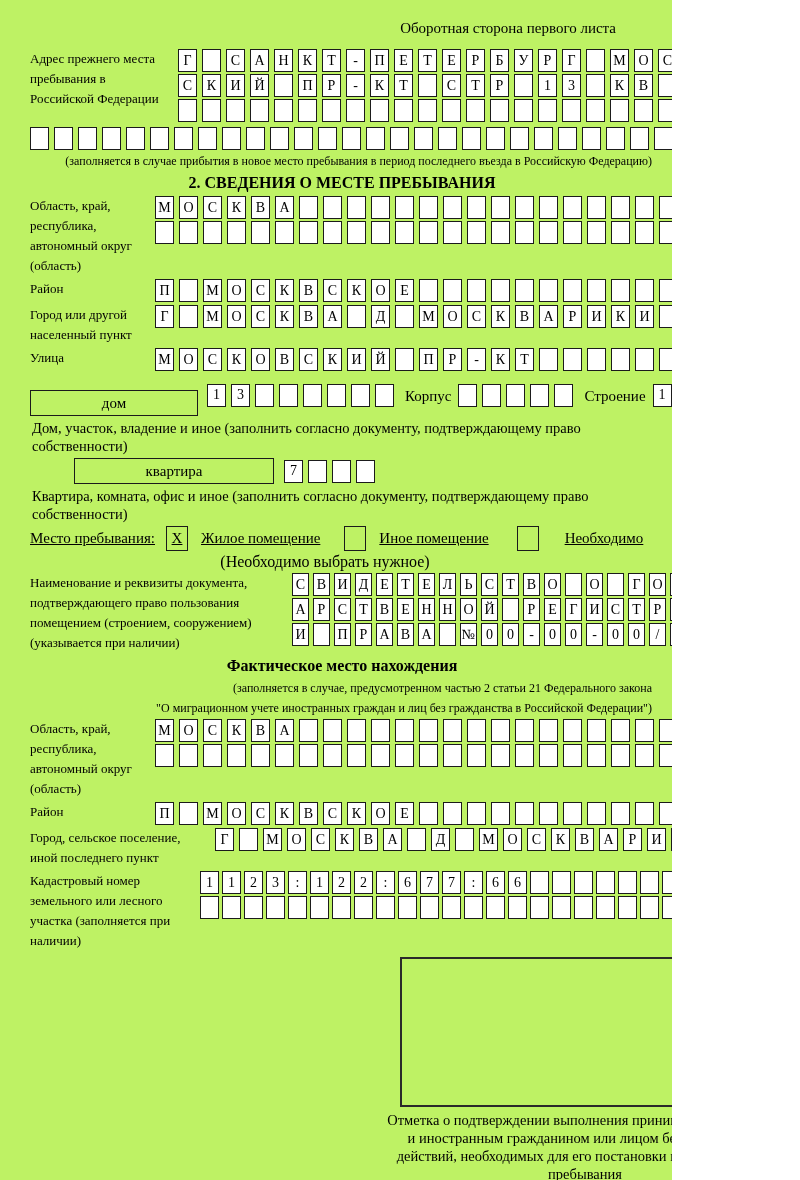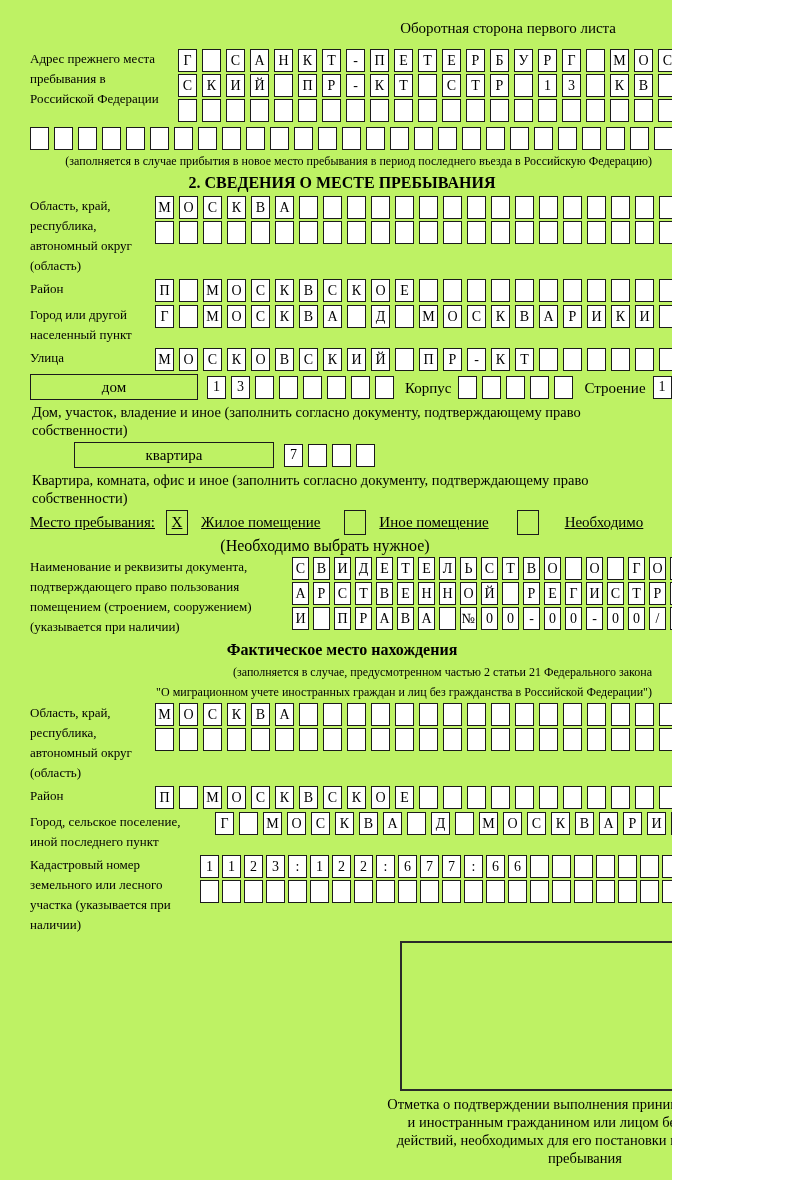--- a/index.html
+++ b/index.html
@@ -29,21 +29,21 @@
   .fullrow { margin:0 30px 2px 30px; }
 
   .note-c { text-align:right; font-size:12px; line-height:18px; margin:1px 20px 2px 20px; }
   .note-l { font-size:14.5px; line-height:18px; margin:0 0 3px 32px; }
   .sec-title { text-align:center; font-weight:bold; font-size:16px; margin:4px 0 4px 12px; }
 
   .bigbox {
     border:1.6px solid #1b1b1b; height:26px; box-sizing:border-box;
     display:flex; align-items:center; justify-content:center; font-size:15px;
   }
-  .house-box { flex:0 0 168px; margin-right:9px; }
+  .house-box { flex:0 0 168px; margin-right:9px;margin-top:16px; }
   .apt-box   { flex:0 0 200px; margin-right:10px; }
   .inline-lab { font-size:15px; padding:3px 7px 0 11px; white-space:nowrap; }
 
   .stay-row { display:flex; align-items:center; margin:3px 30px 0 30px; font-size:15px;text-decoration:underline; }
   .checkbox {
     width:22px; height:25px; box-sizing:border-box; border:1.6px solid #1b1b1b;
     display:flex; align-items:center; justify-content:center;
     font-size:15px; margin:0 13px 0 11px; flex:0 0 22px;
   }
   .opt { white-space:nowrap; }
@@ -567,21 +567,21 @@
         <span class="cell">А</span>
         <span class="cell">Р</span>
         <span class="cell">И</span>
         <span class="cell">К</span>
         <span class="cell">И</span>
         <span class="cell"></span>
       </div>
   </div>
 
   <div class="frow">
-    <div class="flabel w170">Кадастровый номер земельного или лесного участка (указывается при наличии)</div>
+    <div class="flabel w170">Кадастровый номер земельного или лесного участка (заполняется при наличии)</div>
     <div class="cellblock">
       <div class="cells cad">
           <span class="cell">1</span>
           <span class="cell">1</span>
           <span class="cell">2</span>
           <span class="cell">3</span>
           <span class="cell">:</span>
           <span class="cell">1</span>
           <span class="cell">2</span>
           <span class="cell">2</span>

